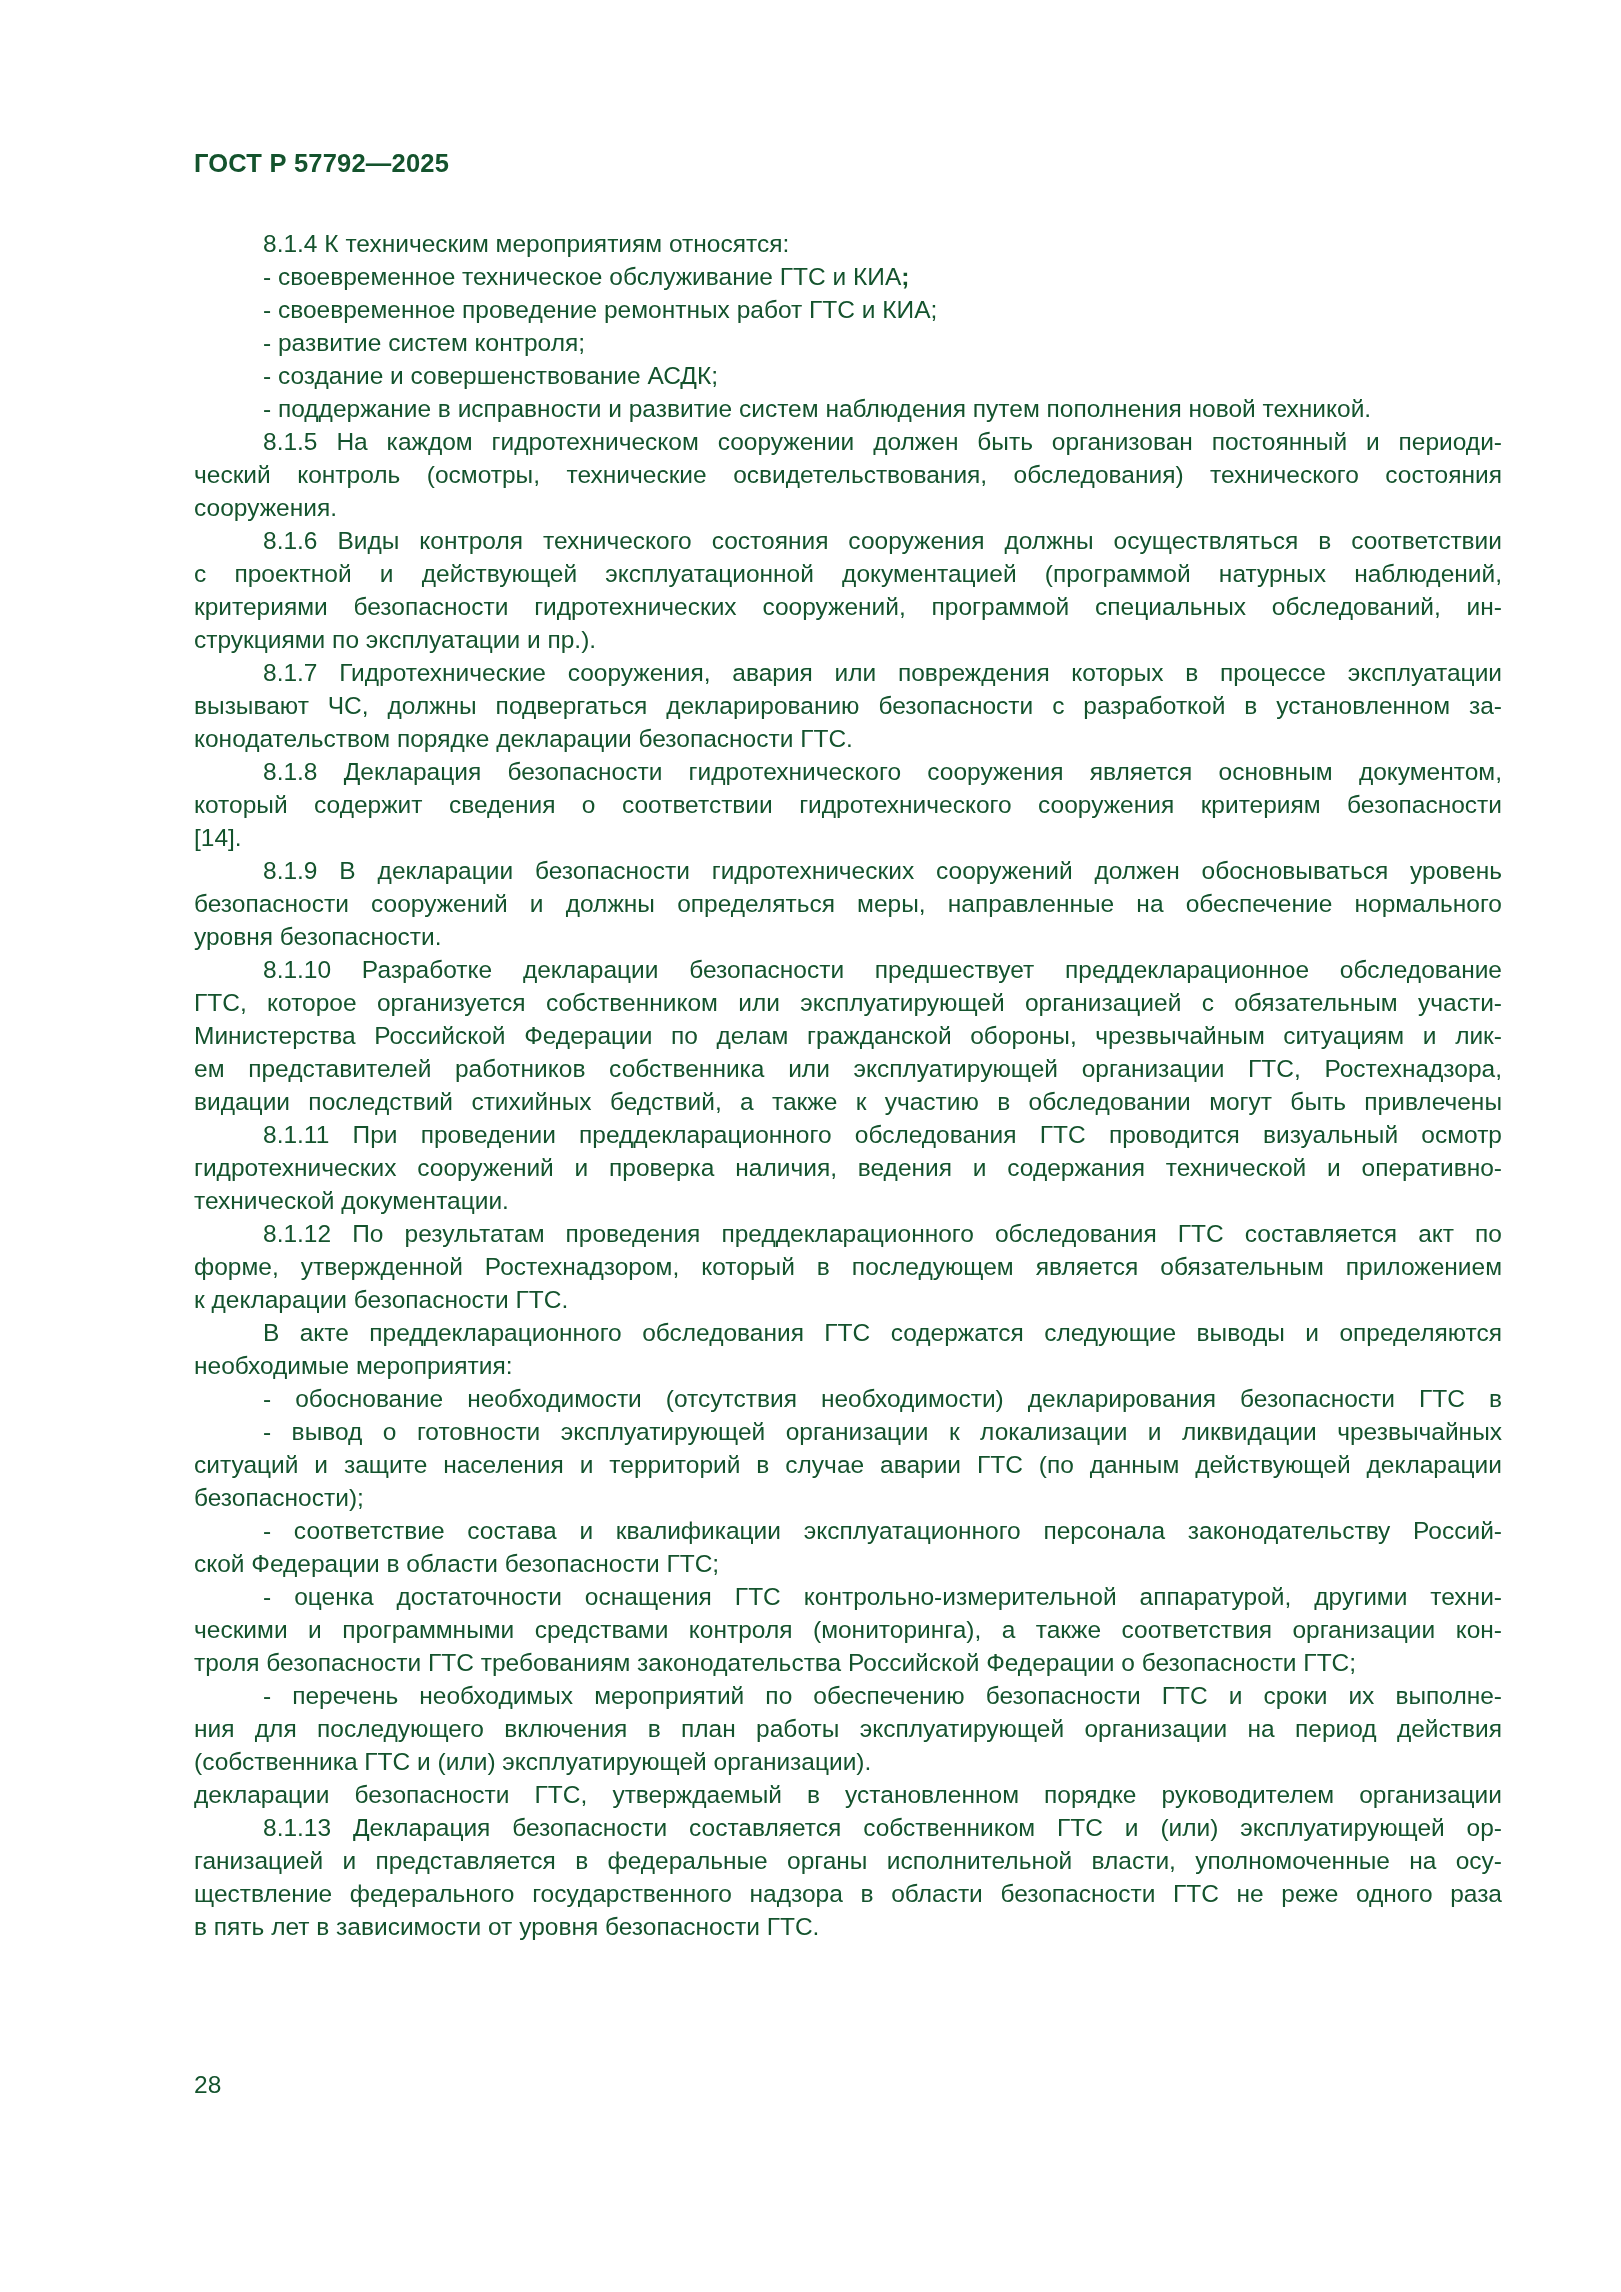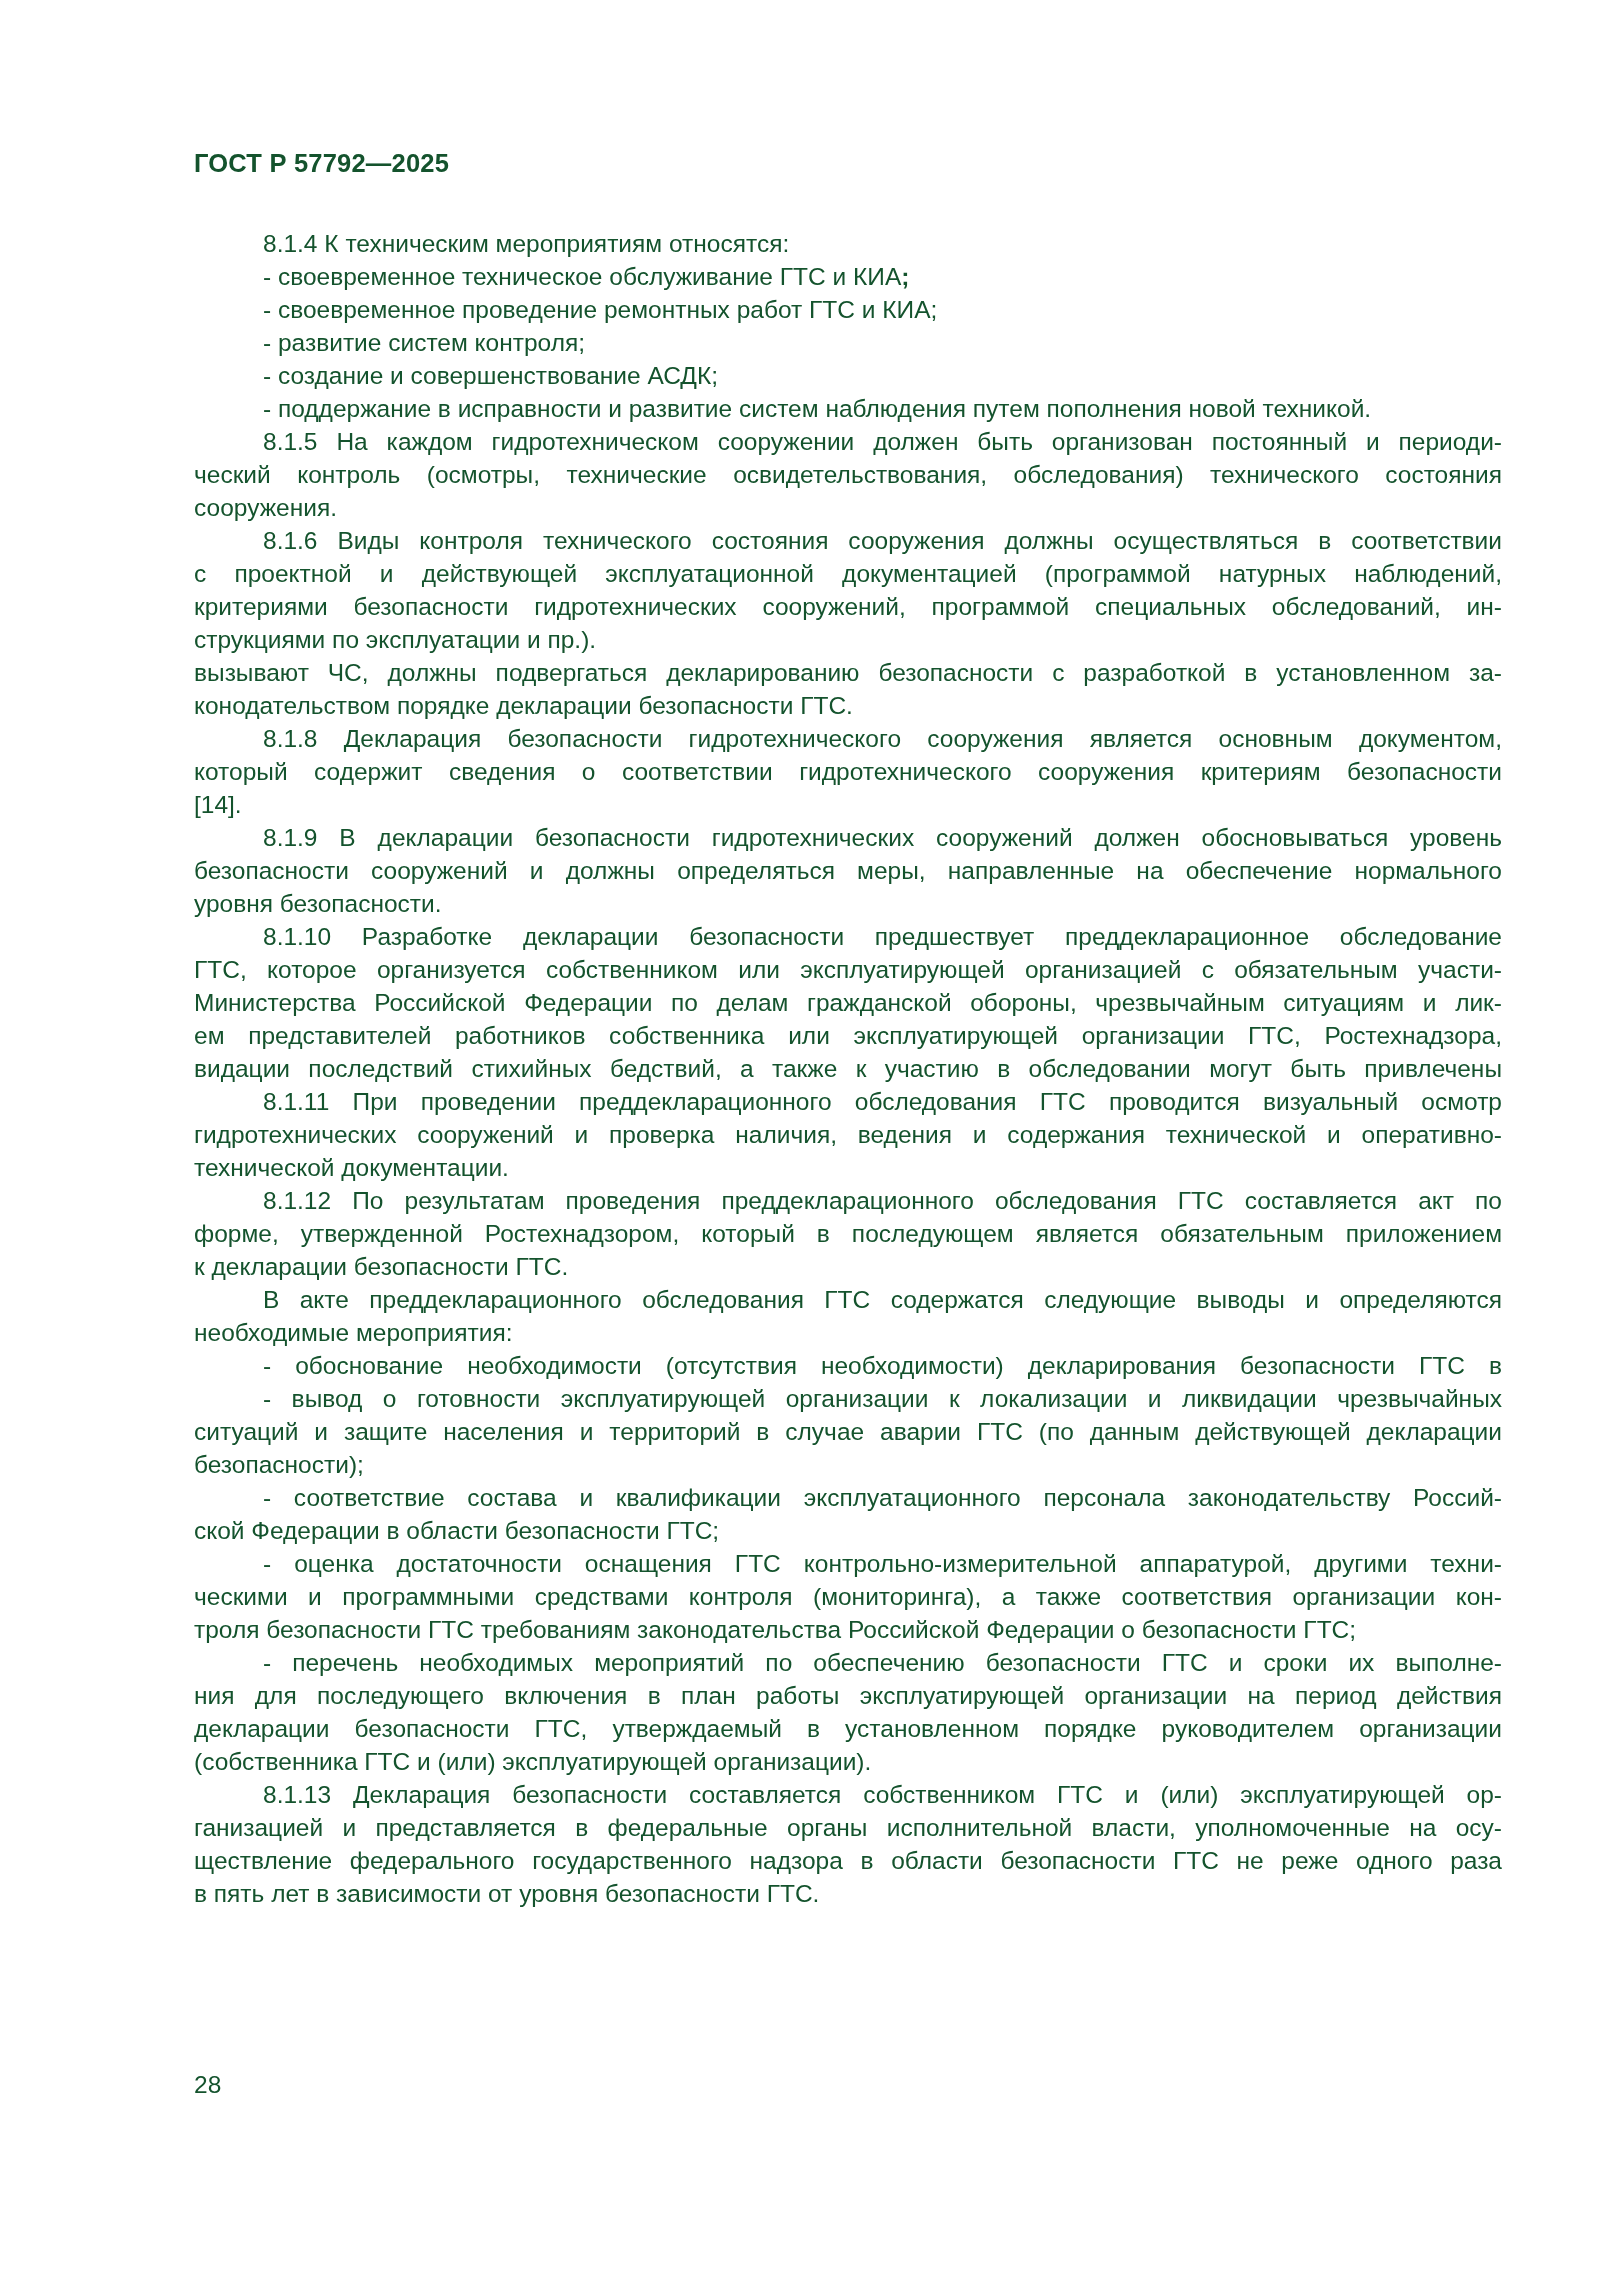--- a/index.html
+++ b/index.html
@@ -43,20 +43,21 @@
 
     <div class="line indent j">8.1.5 На каждом гидротехническом сооружении должен быть организован постоянный и периоди-</div>
     <div class="line j">ческий контроль (осмотры, технические освидетельствования, обследования) технического состояния</div>
     <div class="line last">сооружения.</div>
 
     <div class="line indent j">8.1.6 Виды контроля технического состояния сооружения должны осуществляться в соответствии</div>
     <div class="line j">с проектной и действующей эксплуатационной документацией (программой натурных наблюдений,</div>
     <div class="line j">критериями безопасности гидротехнических сооружений, программой специальных обследований, ин-</div>
     <div class="line last">струкциями по эксплуатации и пр.).</div>
 
+    <div class="line indent j">8.1.7 Гидротехнические сооружения, авария или повреждения которых в процессе эксплуатации</div>
     <div class="line j">вызывают ЧС, должны подвергаться декларированию безопасности с разработкой в установленном за-</div>
     <div class="line last">конодательством порядке декларации безопасности ГТС.</div>
 
     <div class="line indent j">8.1.8 Декларация безопасности гидротехнического сооружения является основным документом,</div>
     <div class="line j">который содержит сведения о соответствии гидротехнического сооружения критериям безопасности</div>
     <div class="line last">[14].</div>
 
     <div class="line indent j">8.1.9 В декларации безопасности гидротехнических сооружений должен обосновываться уровень</div>
     <div class="line j">безопасности сооружений и должны определяться меры, направленные на обеспечение нормального</div>
     <div class="line last">уровня безопасности.</div>
@@ -86,22 +87,22 @@
 
     <div class="line indent j">- соответствие состава и квалификации эксплуатационного персонала законодательству Россий-</div>
     <div class="line last">ской Федерации в области безопасности ГТС;</div>
 
     <div class="line indent j">- оценка достаточности оснащения ГТС контрольно-измерительной аппаратурой, другими техни-</div>
     <div class="line j">ческими и программными средствами контроля (мониторинга), а также соответствия организации кон-</div>
     <div class="line last">троля безопасности ГТС требованиям законодательства Российской Федерации о безопасности ГТС;</div>
 
     <div class="line indent j">- перечень необходимых мероприятий по обеспечению безопасности ГТС и сроки их выполне-</div>
     <div class="line j">ния для последующего включения в план работы эксплуатирующей организации на период действия</div>
+    <div class="line last">(собственника ГТС и (или) эксплуатирующей организации).</div>
     <div class="line j">декларации безопасности ГТС, утверждаемый в установленном порядке руководителем организации</div>
-    <div class="line last">(собственника ГТС и (или) эксплуатирующей организации).</div>
 
     <div class="line indent j">8.1.13 Декларация безопасности составляется собственником ГТС и (или) эксплуатирующей ор-</div>
     <div class="line j">ганизацией и представляется в федеральные органы исполнительной власти, уполномоченные на осу-</div>
     <div class="line j">ществление федерального государственного надзора в области безопасности ГТС не реже одного раза</div>
     <div class="line last">в пять лет в зависимости от уровня безопасности ГТС.</div>
   </div>
 
   <div class="page-number">28</div>
 </div>
 

